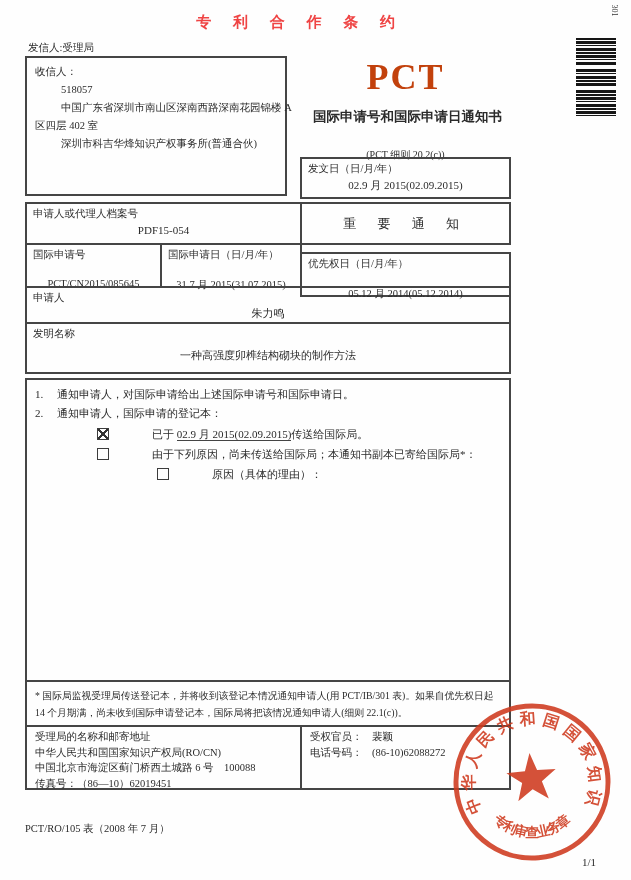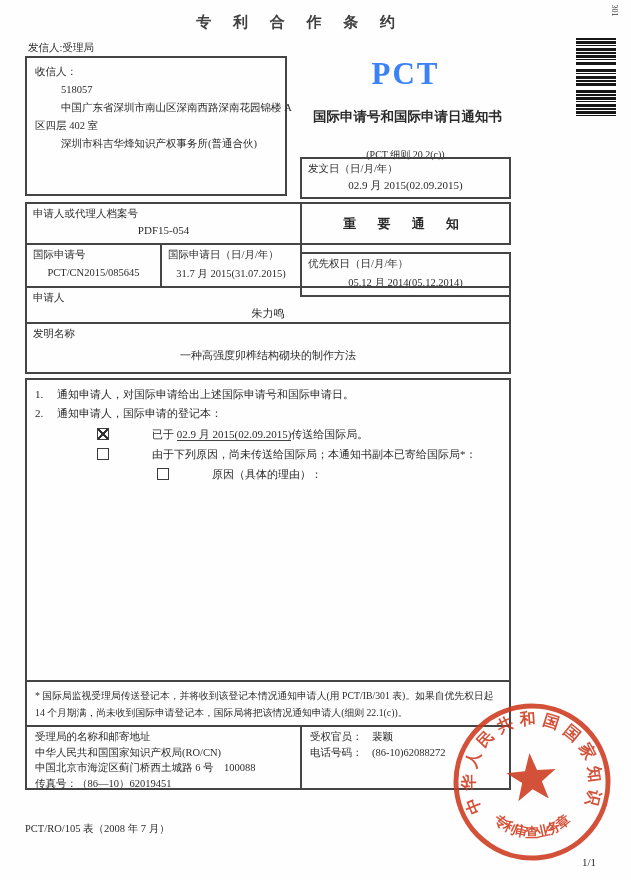--- a/index.html
+++ b/index.html
@@ -7,51 +7,51 @@
     position:relative;width:631px;height:880px;background:#fefefe;
     font-family:"Liberation Serif","DejaVu Serif",serif;
     color:#2b2b2b;overflow:hidden;margin:0 auto;
   }
   .abs{position:absolute;}
   .box{position:absolute;border:2px solid #454545;box-sizing:border-box;}
   .lbl{font-size:10.5px;}
   .val{font-size:11px;}
   .nowrap{white-space:nowrap;}
 
-  .doc-title{left:0;top:13px;width:600px;text-align:center;font-size:15px;font-weight:bold;letter-spacing:9px;color:#404040;}
+  .doc-title{left:0;top:13px;width:600px;text-align:center;font-size:15px;font-weight:bold;letter-spacing:9px;color:#ef4444;}
   .barcode-side-label{left:602px;top:12px;font-size:8px;transform:rotate(90deg);transform-origin:center;width:24px;text-align:left;color:#333;}
   .barcode{left:576px;top:38px;width:40px;height:78px;
     background:repeating-linear-gradient(to bottom,
       #161616 0px,#161616 2px,#fbfbfb 2px,#fbfbfb 3px,
       #161616 3px,#161616 6px,#fbfbfb 6px,#fbfbfb 7px,
       #161616 7px,#161616 8px,#fbfbfb 8px,#fbfbfb 10px,
       #161616 10px,#161616 13px,#fbfbfb 13px,#fbfbfb 14px);
   }
   .barcode::before,.barcode::after{content:"";position:absolute;left:0;right:0;height:4px;background:#fefefe;}
   .barcode::before{top:34%;}
   .barcode::after{top:62%;}
 
   .sender-label{left:28px;top:41px;font-size:10.5px;}
   .addressee-box{left:25px;top:56px;width:262px;height:140px;padding:5px 8px;font-size:10.5px;line-height:18px;}
   .addr-indent{margin-left:26px;}
 
-  .pct-logo{left:300px;top:56px;width:211px;text-align:center;font-size:31px;font-weight:bold;letter-spacing:2px;color:#3b82f6;}
+  .pct-logo{left:300px;top:56px;width:211px;text-align:center;font-size:36px;font-weight:bold;letter-spacing:2px;color:#c2410c;}
   .notice-title{left:295px;top:108px;width:225px;text-align:center;font-size:13.5px;font-weight:bold;}
   .rule-ref{left:300px;top:148px;width:211px;text-align:center;font-size:10px;}
 
   .mailing-box{left:300px;top:157px;width:211px;height:42px;padding:3px 6px;}
   .mailing-date{text-align:center;margin-top:2px;}
 
   .cell-fileref{left:25px;top:202px;width:277px;height:43px;padding:3px 6px;}
   .cell-fileref .val{text-align:center;margin-top:3px;}
-  .cell-important{left:300px;top:202px;width:211px;height:43px;display:flex;align-items:center;justify-content:center;font-size:13px;font-weight:bold;letter-spacing:9px;}
+  .cell-important{left:300px;top:202px;width:211px;height:43px;display:flex;align-items:center;justify-content:center;font-size:13px;font-weight:normal;letter-spacing:9px;}
   .cell-intlno{left:25px;top:243px;width:137px;height:45px;padding:3px 6px;}
   .cell-filing{left:160px;top:243px;width:142px;height:45px;padding:3px 6px;}
   .cell-priority{left:300px;top:252px;width:211px;height:45px;padding:3px 6px;}
-  .cell-intlno .val,.cell-filing .val,.cell-priority .val{text-align:center;margin-top:5px;font-size:10.5px;}
+  .cell-intlno .val,.cell-filing .val,.cell-priority .val{text-align:center;margin-top:16px;font-size:10.5px;}
   .cell-applicant{left:25px;top:286px;width:486px;height:38px;padding:3px 6px;}
   .cell-applicant .val{text-align:center;margin-top:1px;}
   .cell-invention{left:25px;top:322px;width:486px;height:52px;padding:3px 6px;}
   .cell-invention .val{text-align:center;margin-top:7px;}
 
   .notif-box{left:25px;top:378px;width:486px;height:349px;padding:4px 8px;font-size:11px;}
   .notif-item{display:flex;margin-top:2px;line-height:17px;}
   .notif-item .num{width:22px;flex:0 0 22px;}
   .cb-row{display:flex;align-items:flex-start;margin-top:5px;line-height:15px;gap:36px;}
   .indent1{margin-left:62px;}

